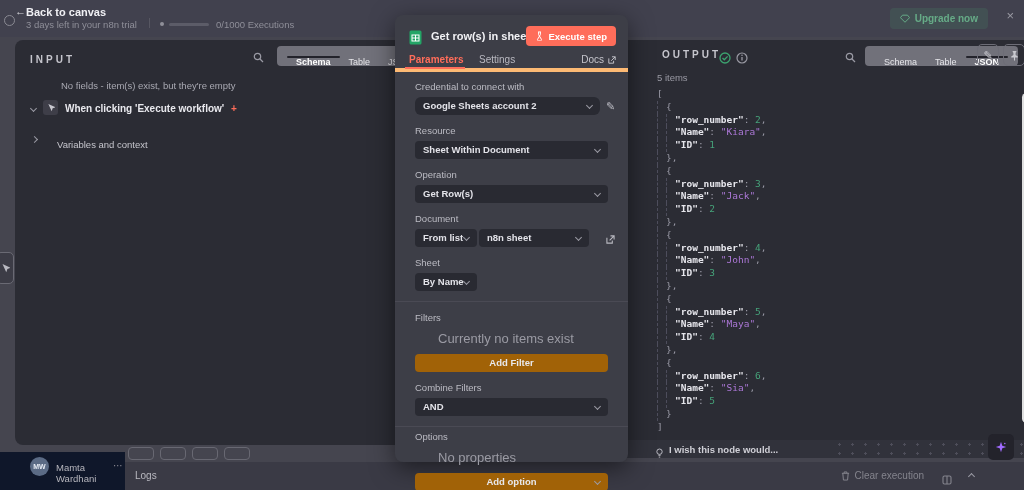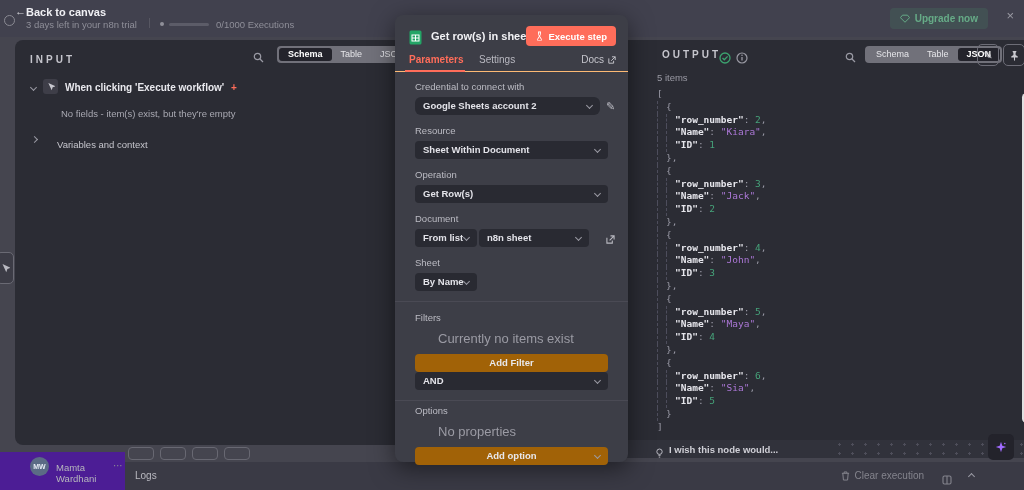--- a/index.html
+++ b/index.html
@@ -21,21 +21,21 @@
     background:rgba(72,138,104,.22); border-radius:4px; color:#66ab87; font-size:10px; font-weight:700; }
   .tb-close { position:absolute; right:10px; top:8px; color:#9a9aa3; font-size:13px; cursor:default; }
 
   
   .panel { position:absolute; background:#2b2c34; border-radius:8px; z-index:1; }
   #input-panel  { left:15px;  top:40px; width:496px; height:405px; }
   #output-panel { left:533px; top:40px; width:499px; height:418px; }
 
   .panel-title { font-size:10px; font-weight:700; letter-spacing:3px; color:#c6c6cd; }
 
-  .tabgroup { display:flex; background:#71717a; border-radius:4px; padding:2px; height:17px; }
+  .tabgroup { display:flex; background:#71717a; border-radius:4px; padding:10px; height:17px; }
   .tab { font-size:9px; color:#e6e6ea; padding:1px 9px; border-radius:3px; line-height:11px; }
   .tab.active { background:#23232b; color:#ffffff; font-weight:700; }
 
   .icon-svg { display:inline-block; vertical-align:middle; }
 
   
   .chev { width:5px; height:5px; border-right:1.4px solid #9a9aa4; border-bottom:1.4px solid #9a9aa4; display:inline-block; }
   .chev.down  { transform:rotate(45deg); }
   .chev.right { transform:rotate(-45deg); }
   .chev.up    { transform:rotate(-135deg); }
@@ -66,21 +66,21 @@
     display:flex; align-items:center; justify-content:center; color:#c9c9cf; font-size:11px; }
 
   
   .modal { position:absolute; left:395px; top:15px; width:233px; height:447px; background:#3d3e47; border-radius:8px;
     box-shadow:0 6px 24px rgba(0,0,0,.5); z-index:10; }
   .m-header { position:relative; height:38px; }
   .m-icon { position:absolute; left:14px; top:13px; }
   .m-title { position:absolute; left:36px; top:15px; font-size:11px; font-weight:700; color:#f2f2f5; }
   .m-exec { position:absolute; right:12px; top:11px; height:20px; padding:0 9px; background:var(--accent,#ff6d5a);
     border-radius:4px; color:#fff; font-size:9.5px; font-weight:700; display:flex; align-items:center; gap:4px; }
-  .m-tabs { position:relative; height:19px; border-bottom:1px solid #fdba74; }
+  .m-tabs { position:relative; height:19px; border-bottom:4px solid #fdba74; }
   .m-tab-params { position:absolute; left:14px; top:1px; color:var(--accent,#ff6d5a); font-size:10px; font-weight:700; }
   .m-tab-underline { position:absolute; left:10px; bottom:-1px; width:60px; height:2px; background:var(--accent,#ff6d5a); }
   .m-tab-settings { position:absolute; left:84px; top:1px; color:#b9b9c1; font-size:10px; }
   .m-docs { position:absolute; right:12px; top:1px; color:#c5c5cc; font-size:10px; display:flex; gap:4px; align-items:center; }
   .m-body { padding:7px 20px 0; }
   .f-label { color:#bcbcc4; font-size:9.5px; margin:10px 0 5px; }
   .f-label:first-child { margin-top:2px; }
   .frow { position:relative; display:flex; gap:2px; }
   .select, .text-input { background:#292a32; border:none; border-radius:4px; height:18px; color:#e3e3e9; font-size:9.5px;
     font-weight:700; line-height:18px; padding:0 8px; position:relative; font-family:"Liberation Sans",sans-serif; }
@@ -91,21 +91,21 @@
   .sel-doc { width:110px; }
   .text-input { width:129px; }
   .side-icon { position:absolute; left:191px; top:3px; color:#b9b9c1; font-size:11px; }
   .m-divider { border-top:1px solid #4a4a54; margin:10px -20px 0; }
   .hint { color:#9b9ba4; font-size:13px; margin:8px 0 8px 23px; }
   .wide-btn { width:193px; height:18px; background:#a16207; border-radius:4px; color:#e8e8ec; font-size:9.5px; font-weight:700;
     text-align:center; line-height:18px; position:relative; }
   .wide-btn .chev { position:absolute; right:8px; top:6px; }
 
   
-  .sidebar-bottom { position:absolute; left:0; top:452px; width:125px; height:38px; background:#4c1d95; z-index:2; }
+  .sidebar-bottom { position:absolute; left:0; top:452px; width:125px; height:38px; background:#0f172a; z-index:2; }
   .avatar { position:absolute; left:30px; top:5px; width:19px; height:19px; border-radius:50%; background:#5b6b85;
     color:#e8edf5; font-size:7px; font-weight:700; display:flex; align-items:center; justify-content:center; }
   .username { position:absolute; left:56px; top:10px; color:#b6b6bd; font-size:9.5px; }
   .user-menu { position:absolute; left:113px; top:8px; color:#8a8a93; font-size:10px; }
 
   .logs-bar { position:absolute; left:125px; top:462px; width:899px; height:28px; background:#3a3a45; z-index:2; }
   .logs-label { position:absolute; left:10px; top:8px; color:#b9b9c0; font-size:10px; }
   .clear-exec { position:absolute; right:100px; top:8px; color:#84848d; font-size:10px; display:flex; gap:5px; align-items:center; }
   .popout-icon { position:absolute; right:72px; top:8px; color:#84848d; }
   .collapse-chev { position:absolute; right:50px; top:12px; }
@@ -163,32 +163,32 @@
             <circle cx="4.5" cy="4.5" r="3.2" fill="none" stroke="#9a9aa4" stroke-width="1.2"></circle>
             <line x1="7" y1="7" x2="10" y2="10" stroke="#9a9aa4" stroke-width="1.2"></line>
           </svg>
       </span>
       <div class="tabgroup" style="position:absolute; left:262px; top:6px;">
         <span class="tab active">Schema</span>
         <span class="tab">Table</span>
         <span class="tab">JSON</span>
       </div>
     </div>
+    <div style="margin-top:10px; padding-left:46px; font-size:9.5px; color:#a9a9b2;">No fields - item(s) exist, but they're empty</div>
     <div style="position:relative; margin-top:12px; padding:0 15px; height:16px;">
       <span class="chev down" style="position:absolute; left:16px; top:3px;"></span>
       <span class="node-mini-icon">
         <svg class="icon-svg" width="8" height="10" viewBox="0 0 12 14">
             <path d="M2 1l5 11 1.5-4.5L13 6z" fill="#c9c9d0"></path>
           </svg>
       </span>
       <span style="position:absolute; left:50px; top:0; font-size:10px; font-weight:700; color:#e9e9ee;">When clicking 'Execute workflow'</span>
       <span style="position:absolute; left:216px; top:0; font-size:10px; font-weight:700; color:var(--accent,#ff6d5a);">+</span>
       <span style="position:absolute; right:15px; top:1px; font-size:9.5px; color:#9a9aa4;">1 item</span>
     </div>
-    <div style="margin-top:10px; padding-left:46px; font-size:9.5px; color:#a9a9b2;">No fields - item(s) exist, but they're empty</div>
     <div style="position:relative; margin-top:15px; padding-left:42px;">
       <span class="chev right" style="position:absolute; left:17px; top:3px;"></span>
       <span style="font-size:9.5px; color:#c6c6cd;">Variables and context</span>
     </div>
   </div>
 
   <div class="panel" id="output-panel">
     <div style="position:relative; height:30px; padding-top:9px;">
       <span class="panel-title" style="position:absolute; left:129px; top:9px;">OUTPUT</span>
       <span style="position:absolute; left:186px; top:8px;">
@@ -360,20 +360,21 @@
         </div>
       </div>
 
       <div class="m-divider"></div>
       <div class="f-label" style="">Filters</div>
       <div class="hint">Currently no items exist</div>
       <div class="wide-btn">
         <span>Add Filter</span>
       </div>
 
+      <div class="f-label">Combine Filters</div>
       <div class="frow">
         <div class="select sel-full">
           <span>AND</span>
           <span class="chev down"></span>
         </div>
       </div>
 
       <div class="m-divider"></div>
       <div class="f-label" style="margin-top:4px;">Options</div>
       <div class="hint">No properties</div>

